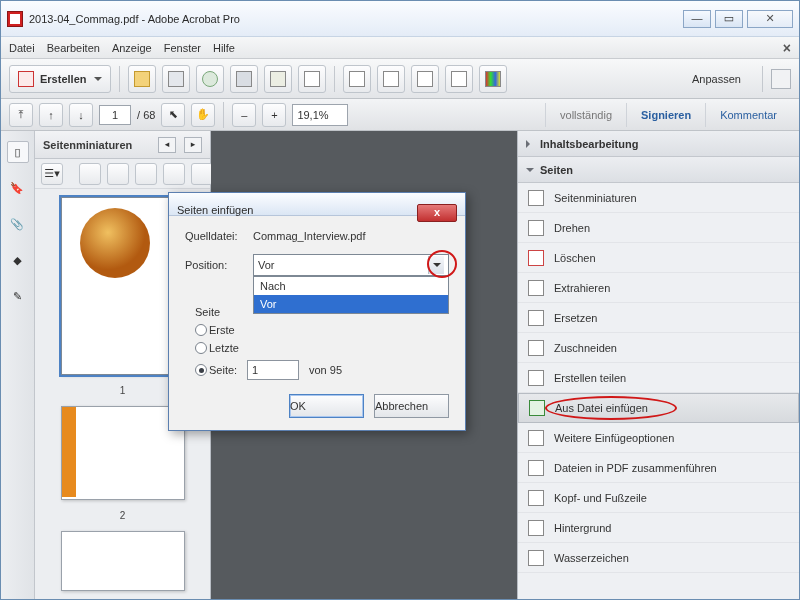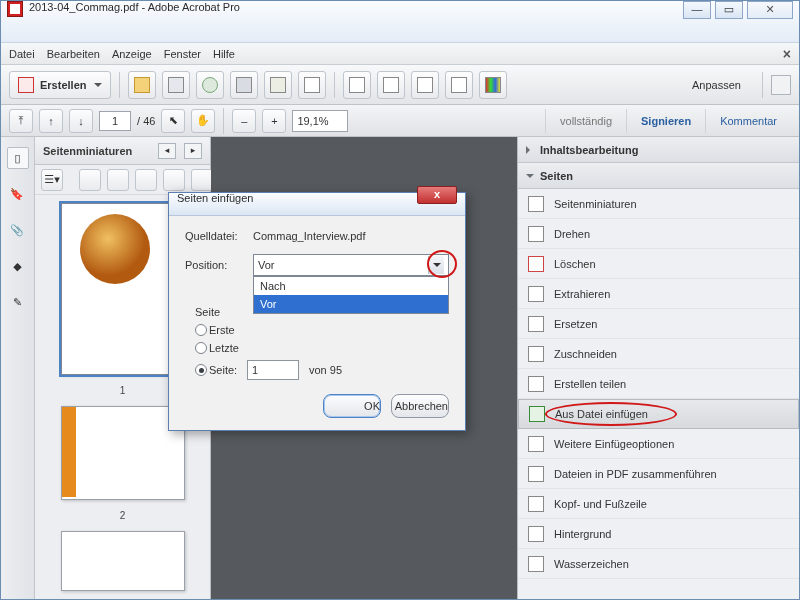--- a/index.html
+++ b/index.html
@@ -1,18 +1,18 @@
 <!DOCTYPE html>
 <html><head>
 <meta charset="utf-8">
 <style>
 *{box-sizing:border-box;margin:0;padding:0;font-family:"Segoe UI",Tahoma,sans-serif;font-size:11px;color:#333}
 body{background:#eceef0;width:800px;height:600px;overflow:hidden;position:relative}
 .window{border:1px solid #6a8db1;background:#f5f6f7;height:100%;display:flex;flex-direction:column}
-.titlebar{height:42px;background:linear-gradient(#fafcff,#e4ecf7);display:flex;padding:0 6px;border-bottom:1px solid #c7d4e4}
+.titlebar{height:36px;background:linear-gradient(#fafcff,#e4ecf7);display:flex;align-items:center;padding:0 6px;border-bottom:1px solid #c7d4e4}
 .appicon{width:16px;height:16px;background:#d02020;border:1px solid #8a1515;margin-right:6px;position:relative}
 .appicon:after{content:"";position:absolute;inset:2px;background:#fff}
 .title{flex:1;color:#2a2a2a}
 .wbtn{width:28px;height:18px;border:1px solid #8ba6c6;background:linear-gradient(#f5f9ff,#d9e5f4);margin-left:4px;text-align:center;line-height:14px;font-size:11px;color:#3a3a3a}
 .wbtn.close{width:46px;background:linear-gradient(#f7f9fc,#e4ecf7);color:#555}
 .menubar{height:22px;background:linear-gradient(#f6f7f8,#e7e9eb);border-bottom:1px solid #c9ccd0;display:flex;align-items:center;padding:0 6px;gap:8px}
 .menubar span{padding:2px 2px}
 .mclose{margin-left:auto;font-weight:bold;font-size:14px;color:#555}
 .toolbar{height:40px;background:linear-gradient(#f7f8f9,#e3e5e8);border-bottom:1px solid #bfc3c8;display:flex;align-items:center;padding:0 8px;gap:6px}
 .tbtn{height:28px;min-width:28px;border:1px solid #bfc5cc;background:linear-gradient(#fdfdfe,#e8eaed);border-radius:3px;display:flex;align-items:center;justify-content:center;padding:0 4px}
@@ -48,39 +48,39 @@
 .rpane{width:282px;background:#eef0f3;border-left:1px solid #b7bcc3;display:flex;flex-direction:column}
 .acc{height:26px;background:linear-gradient(#eceef1,#dcdfe4);border-bottom:1px solid #c3c7cd;display:flex;align-items:center;padding:0 8px;font-weight:bold;color:#3c3c3c;gap:6px}
 .acc .tri{border:4px solid transparent;border-left-color:#6b6f76}
 .acc.open .tri{border:4px solid transparent;border-top-color:#6b6f76;margin-top:4px}
 .ritems{flex:1;overflow:auto}
 .ritem{height:30px;display:flex;align-items:center;padding:0 10px;gap:10px;border-bottom:1px solid #e2e4e8}
 .ritem.hl{background:linear-gradient(#e7e9ec,#d7dade);border:1px solid #b7bcc3}
 .circ1{position:absolute;border:2px solid #d01818;border-radius:50%}
 
 .dlg{position:absolute;left:168px;top:192px;width:298px;background:#f1f1f1;border:1px solid #5b7fb0;box-shadow:3px 3px 10px rgba(0,0,0,.35)}
-.dlgt{height:21px;background:linear-gradient(#fbfdff,#dbe6f4);display:flex;align-items:flex-end;padding:11px 8px;border-bottom:1px solid #b6c5da}
+.dlgt{height:21px;background:linear-gradient(#fbfdff,#dbe6f4);display:flex;align-items:flex-start;padding:11px 8px;border-bottom:1px solid #b6c5da}
 .dlgt .sp{flex:1;color:#2a2a2a}
 .dclose{width:40px;height:18px;background:linear-gradient(#e67a7a,#c23030);border:1px solid #8a2020;border-radius:2px;color:#fff;text-align:center;line-height:15px;font-weight:bold}
 .dlgb{padding:14px 16px 12px}
 .frow{display:flex;align-items:center;margin-bottom:12px;gap:8px}
 .lbl{width:60px}
 .sel{flex:1;height:22px;border:1px solid #7d8894;background:#fff;display:flex;align-items:center;padding:0 4px;justify-content:space-between;position:relative}
 .sel .dd{width:16px;height:18px;background:linear-gradient(#f4f6f9,#dbe1ea);border-left:1px solid #b4bcc7;display:flex;align-items:center;justify-content:center}
 .sel .dd:after{content:"";border:4px solid transparent;border-top-color:#333;margin-top:3px}
 .drop{position:absolute;left:-1px;top:21px;right:-1px;border:1px solid #7d8894;background:#fff}
 .dopt{padding:3px 6px}
 .dopt.sel2{background:#2f6fd0;color:#fff}
 .grp{margin-left:10px;margin-bottom:6px}
 .radio{display:flex;align-items:center;gap:2px;margin:6px 0}
 .rdot{width:12px;height:12px;border:1px solid #7a828c;border-radius:50%;background:#fff;display:flex;align-items:center;justify-content:center}
 .rdot.on:after{content:"";width:5px;height:5px;border-radius:50%;background:#3a3f46}
 .numbox{width:52px;height:20px;border:1px solid #8c949e;background:#fff;padding:0 4px;line-height:18px}
 .btnrow{display:flex;justify-content:flex-end;gap:10px;margin-top:14px}
-.dbtn{width:58px;height:24px;border:1px solid #8f98a3;background:linear-gradient(#fdfdfe,#e3e6ea);border-radius:8px;text-align:right;line-height:22px}
+.dbtn{width:75px;height:24px;border:1px solid #8f98a3;background:linear-gradient(#fdfdfe,#e3e6ea);border-radius:0;text-align:left;line-height:22px}
 .dbtn.pri{border-color:#4d82c4;box-shadow:0 0 0 1px #a8c6ef inset}
 
 .g{width:16px;height:16px;display:inline-block;border:1px solid #888;background:#fff}
 .gfold{background:#f3d27a;border-color:#c49a30}
 .gsave{background:#e4e7ec}
 .gcloud{border-radius:8px;background:#dce9dc;border-color:#7aa87a}
 .gprint{background:#d9dde3}
 .gmail{background:#eceee3}
 .gcolor{background:linear-gradient(90deg,#d33,#3d3,#36d,#dd3)}
 </style>
@@ -153,21 +153,21 @@
     </div>
     <div class="vsep"></div>
     <div class="expand"></div>
   </div>
 
   <div class="toolbar2">
     <div class="tbtn" style="height:24px;min-width:24px">⤒</div>
     <div class="tbtn" style="height:24px;min-width:24px">↑</div>
     <div class="tbtn" style="height:24px;min-width:24px">↓</div>
     <div class="pgbox">1</div>
-    <span>/ <span>46</span></span>
+    <span>/ <span>68</span></span>
     <div class="tbtn" style="height:24px;min-width:24px">
         <span>⬉</span>
       </div>
     <div class="tbtn" style="height:24px;min-width:24px">
         <span>✋</span>
       </div>
     <div class="vsep"></div>
     <div class="tbtn" style="height:24px;min-width:24px">
         <span>–</span>
       </div>

